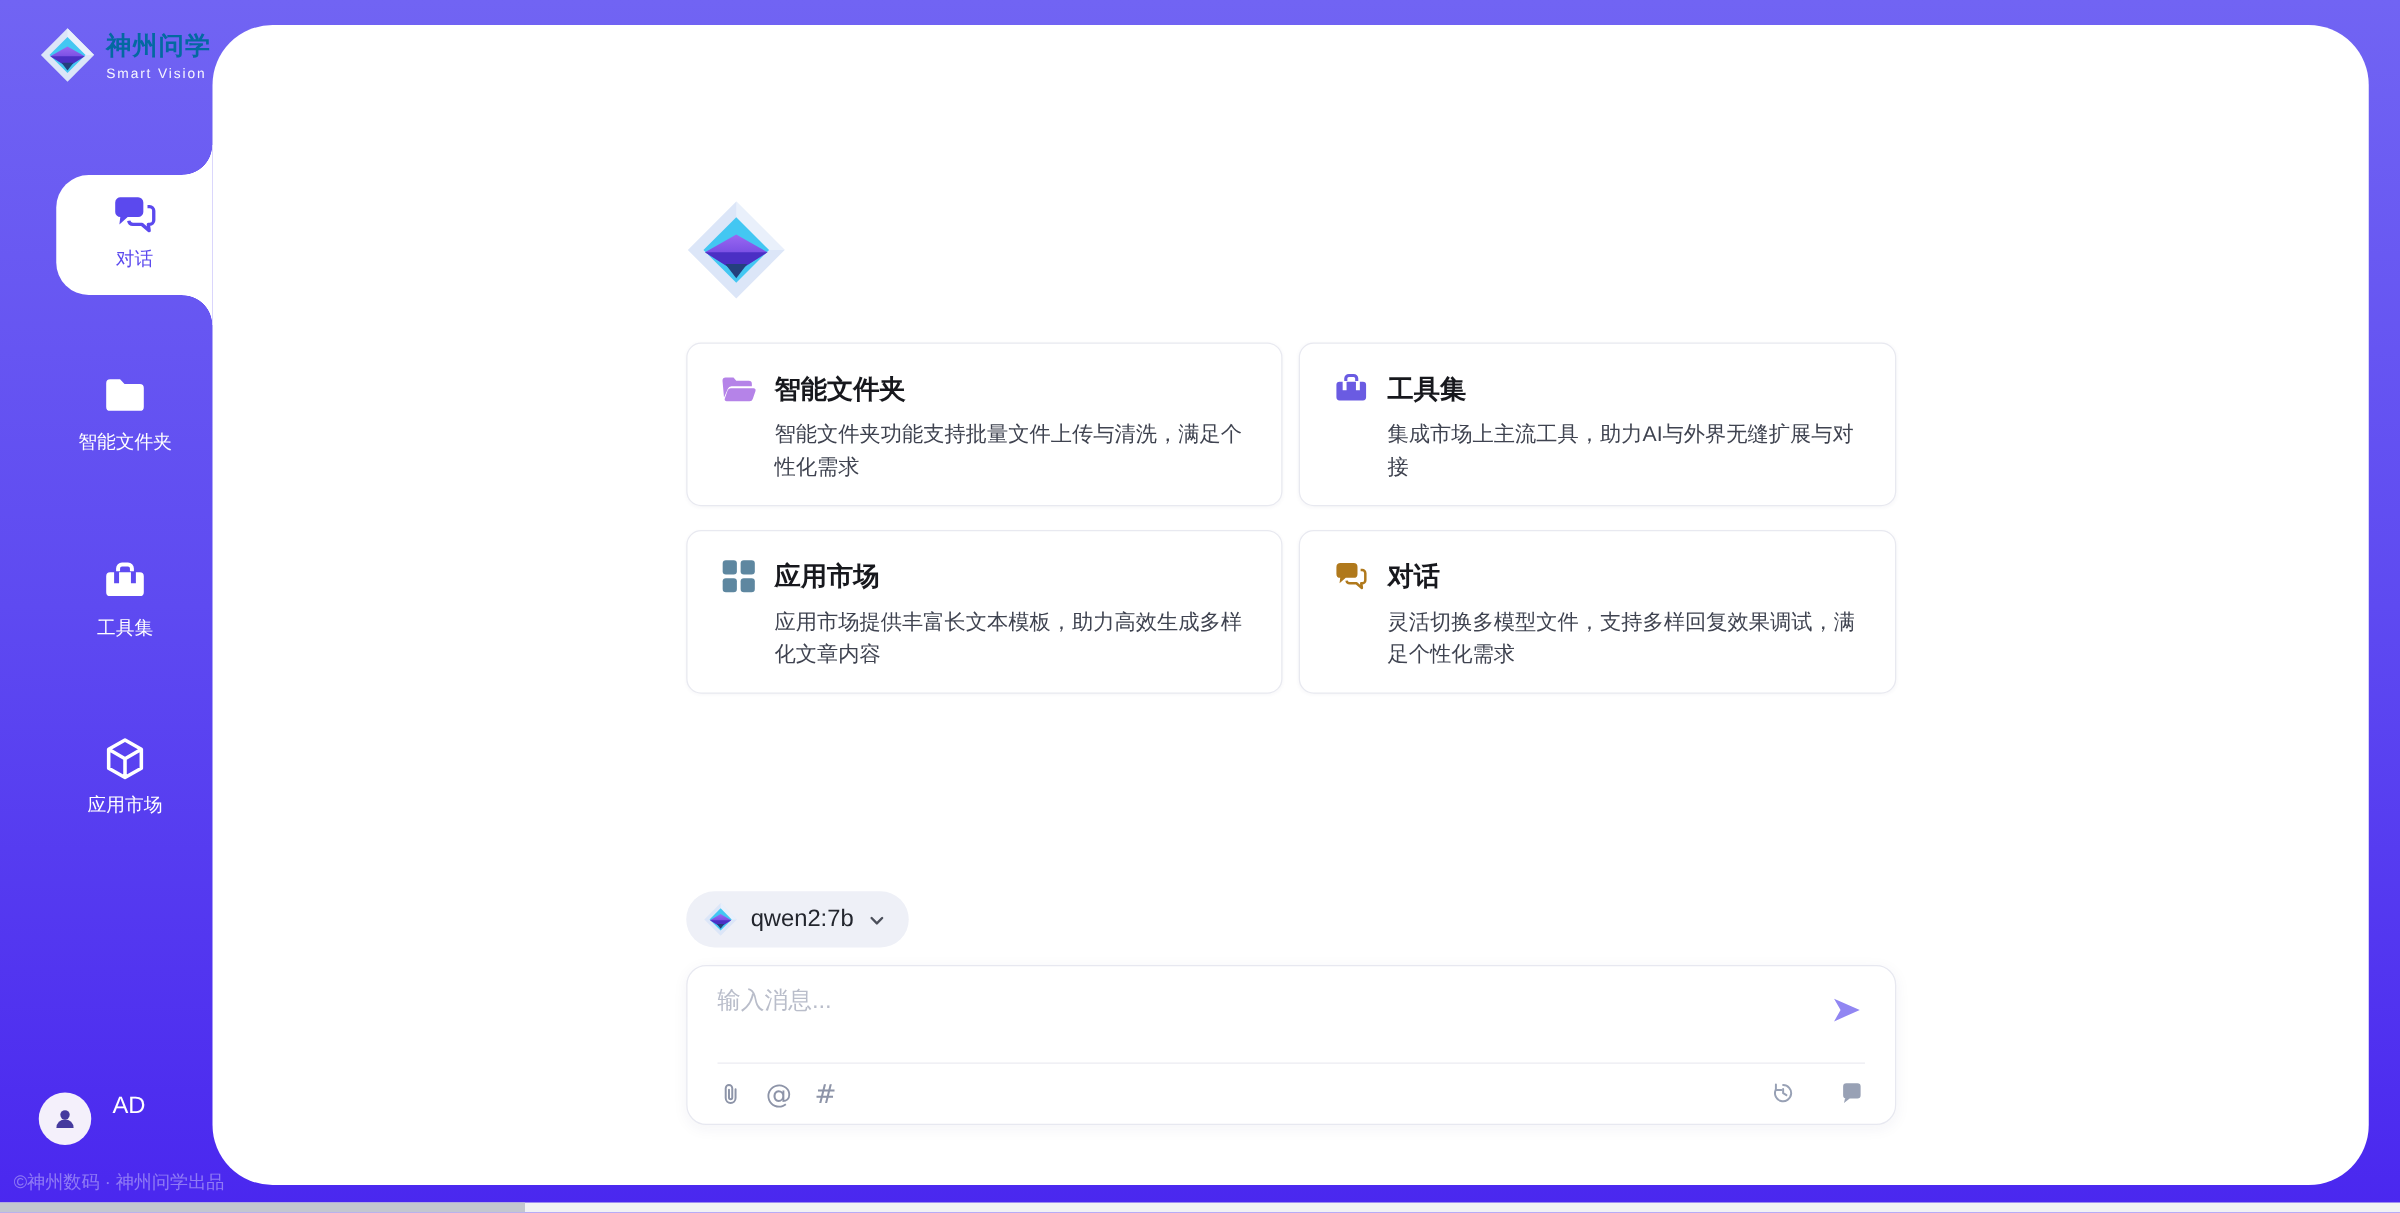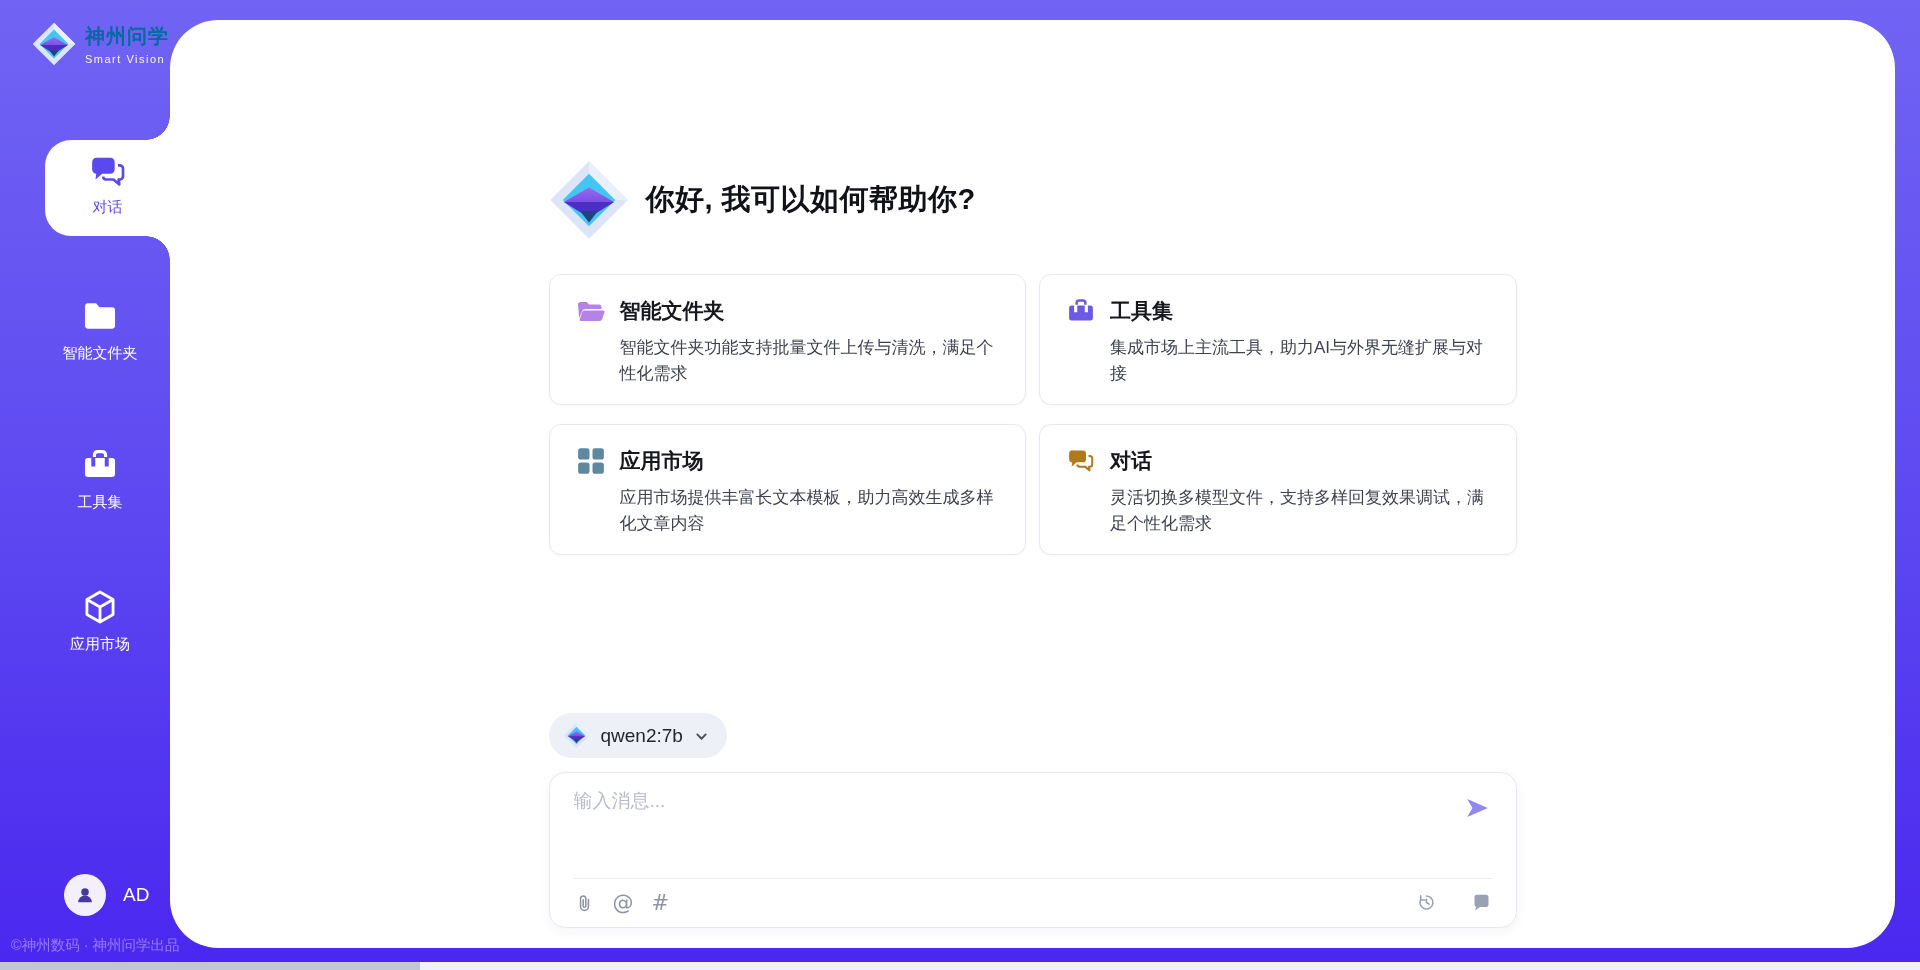--- a/index.html
+++ b/index.html
@@ -24,21 +24,21 @@
 
   
   .active-tab { position:absolute; left:45px; top:140px; width:125px; height:96px;
     background:#fff; border-radius:26px 0 0 26px; text-align:center; cursor:pointer; padding-top:12px; }
   .active-tab .nico { width:40px; height:40px; margin:0 auto; color:#5b49ee; }
   .active-tab .nlabel { display:block; margin-top:6px; font-size:15px; color:#5b49ee; }
   .fillet { position:absolute; left:146px; width:24px; height:24px; }
   .fillet.top { top:116px; background:radial-gradient(circle 24px at 0 0, rgba(0,0,0,0) 23.5px, #fff 24px); }
   .fillet.bottom { top:236px; background:radial-gradient(circle 24px at 0 100%, rgba(0,0,0,0) 23.5px, #fff 24px); }
 
-  .user-row { position:absolute; left:64px; top:874px; display:flex; align-items:center; gap:17px; cursor:pointer; }
+  .user-row { position:absolute; left:31px; top:874px; display:flex; gap:17px; cursor:pointer; }
   .avatar { width:42px; height:42px; border-radius:50%; background:#f4f0fb; display:flex; align-items:center; justify-content:center; }
   .avatar svg { width:22px; height:22px; color:#453a9e; }
   .user-name { font-size:19px; color:#fff; }
   .side-footer { position:absolute; left:11px; top:936px; width:175px; font-size:14.5px; color:rgba(255,255,255,.38); white-space:nowrap; }
 
   
   .panel { position:absolute; left:170px; top:20px; width:1725px; height:928px; background:#fff; border-radius:48px; }
   .content { height:100%; display:flex; flex-direction:column; align-items:center; }
 
   .welcome { margin-top:140px; width:968px; display:flex; align-items:center; gap:17px; }
@@ -48,28 +48,28 @@
   .cards { margin-top:34px; width:968px; display:grid; grid-template-columns:1fr 1fr; column-gap:13px; row-gap:19px; }
   .card { background:#fff; border:1px solid #e8e9f0; border-radius:12px; height:131px; padding:21px 26px; cursor:pointer;
           box-shadow:0 1px 3px rgba(40,40,90,.04); }
   .card-head { display:flex; align-items:center; gap:14px; }
   .card-head .cico { width:30px; height:30px; flex:0 0 30px; }
   .card-title { font-size:21px; font-weight:700; color:#17181d; }
   .card-desc { margin-top:9px; margin-left:44px; font-size:17px; line-height:1.5; color:#3f4350; }
   .ic-lavender { color:#b583e8; } .ic-indigo { color:#6a5be2; } .ic-steel { color:#5e87a0; } .ic-amber { color:#b0791c; }
 
   .spacer { flex:1; }
-  .bottom-group { width:968px; margin-bottom:20px; }
+  .bottom-group { width:968px; margin-bottom:48px; }
   .model-pill { display:inline-flex; align-items:center; gap:11px; height:45px; padding:0 18px 0 14px;
     background:#eef0f7; border-radius:23px; cursor:pointer; }
   .model-pill .mlogo { width:27px; height:27px; }
   .model-name { font-size:19px; color:#23262e; }
   .model-pill .chev { width:15px; height:15px; color:#4b4f5a; margin-top:2px; }
 
-  .composer { margin-top:14px; height:156px; background:#fff; border:1px solid #e7e8f0; border-radius:16px;
+  .composer { margin-top:14px; height:128px; background:#fff; border:1px solid #e7e8f0; border-radius:16px;
     padding:17px 24px 14px; box-shadow:0 3px 12px rgba(40,40,90,.05); display:flex; flex-direction:column; }
   .composer-top { display:flex; align-items:flex-start; flex:1; }
   .msg-input { flex:1; border:none; outline:none; font-size:19px; color:#2c2f38; background:transparent;
     font-family:"Liberation Sans","DejaVu Sans",sans-serif; }
   .msg-input::placeholder { color:#b9bdca; }
   .send-btn { width:28px; height:28px; border:none; background:transparent; color:#9186f2; cursor:pointer; padding:0; margin-top:4px; }
   .composer-divider { border-top:1px solid #ececf2; }
   .composer-tools { display:flex; align-items:center; margin-top:13px; }
   .tool-btn { border:none; background:transparent; cursor:pointer; color:#8d94a8; padding:0; display:flex; align-items:center; }
   .tool-btn + .tool-btn { margin-left:18px; }
@@ -211,21 +211,20 @@
   <div class="side-footer">©神州数码 · 神州问学出品</div>
 </aside>
 
 <main class="panel">
   <div class="content">
 
     <div class="welcome">
       <svg class="welcome-logo">
           <use href="#sym-logo"></use>
         </svg>
-      <h1 class="greeting">你好, 我可以如何帮助你?</h1>
     </div>
 
     <div class="cards">
       <div class="card">
         <div class="card-head">
           <svg class="cico ic-lavender">
               <use href="#sym-folder-open"></use>
             </svg>
           <span class="card-title">智能文件夹</span>
         </div>

